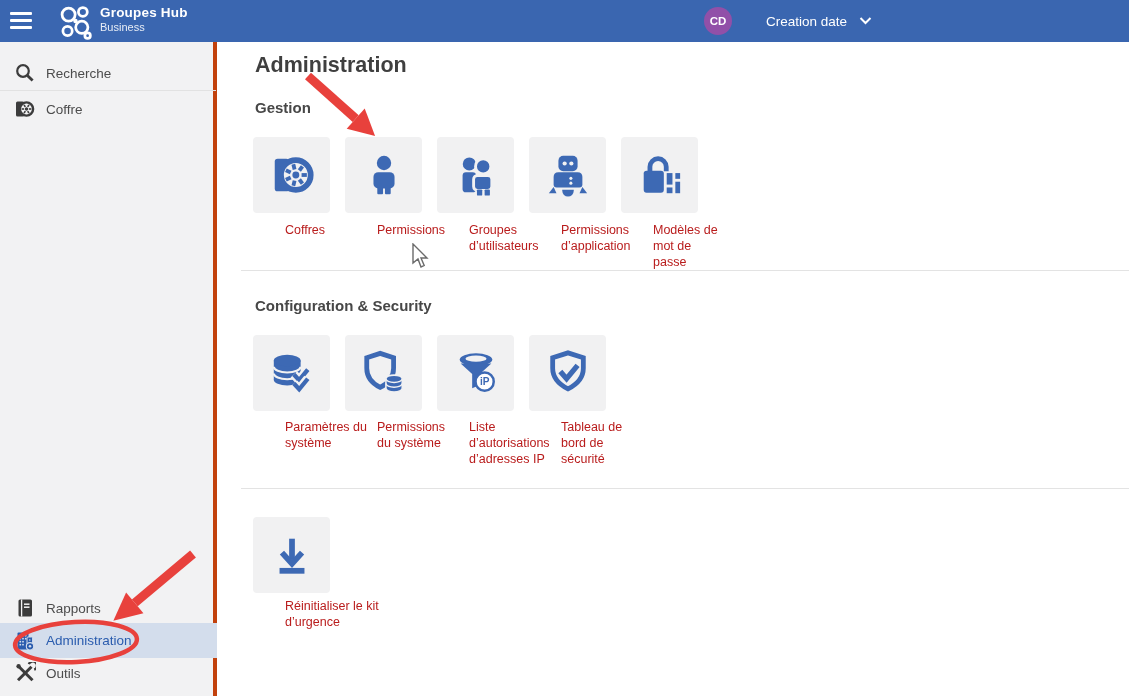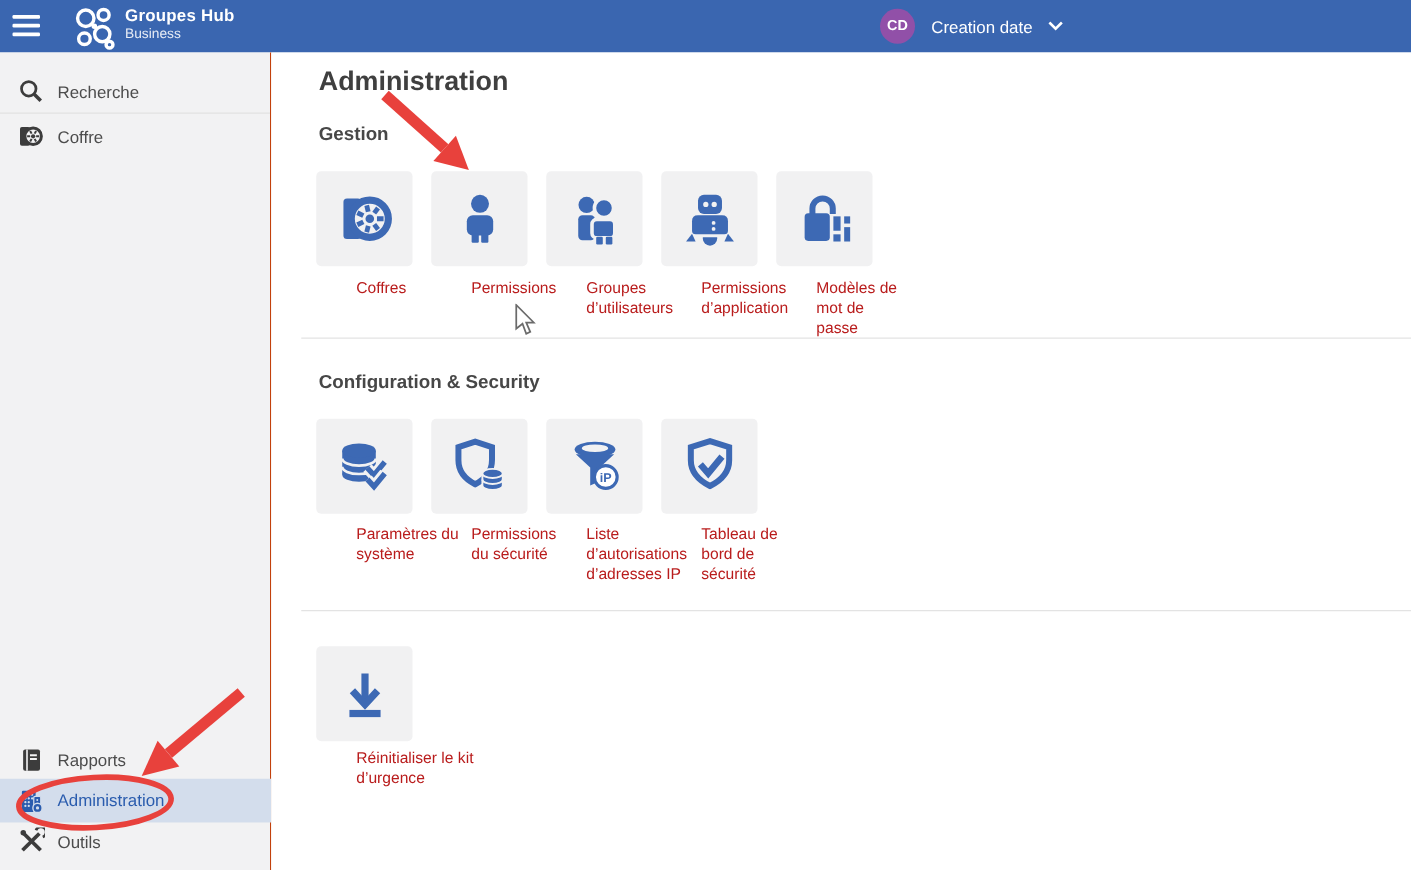--- a/index.html
+++ b/index.html
@@ -10,25 +10,25 @@
   
   .topbar { position:absolute; left:0; top:0; width:1129px; height:42px; background:#3a66b0; }
   .hamburger { position:absolute; left:10px; top:12px; width:22px; height:18px; cursor:pointer; }
   .hamburger span { display:block; width:22px; height:2.6px; background:#fff; border-radius:1px; margin-bottom:4.6px; }
   .logo-mark { position:absolute; left:57px; top:3px; }
   .logo-text { position:absolute; left:100px; top:6px; color:#fff; line-height:1; }
   .logo-text .l1 { font-size:13.5px; font-weight:bold; letter-spacing:.2px; }
   .logo-text .l2 { font-size:11px; margin-top:2.5px; color:rgba(255,255,255,.88); }
   .avatar { position:absolute; left:704px; top:7px; width:28px; height:28px; border-radius:50%; background:#9150a8;
             color:#fff; font-size:11.5px; font-weight:bold; display:flex; align-items:center; justify-content:center; cursor:pointer; }
-  .account-menu { position:absolute; left:745px; top:0; height:42px; display:flex; align-items:center; gap:12px; color:#fff; cursor:pointer; }
+  .account-menu { position:absolute; left:766px; top:0; height:42px; display:flex; align-items:center; gap:12px; color:#fff; cursor:pointer; }
   .account-menu .lbl { font-size:13.5px; }
 
   
-  .sidebar { position:absolute; left:0; top:42px; width:217px; height:654px; background:#f2f2f3; border-right:1px solid #c2410c; }
+  .sidebar { position:absolute; left:0; top:42px; width:217px; height:654px; background:#f2f2f3; border-right:4px solid #c2410c; }
   .side-item { position:absolute; left:0; width:217px; height:34px; display:flex; align-items:center; cursor:pointer; color:#4c4c4c; }
   .side-item .ic { width:22px; height:22px; margin-left:14px; flex:0 0 22px; color:#3c3c3c; }
   .side-item .tx { margin-left:10px; font-size:13.5px; }
   .side-item.selected { background:#d3ddec; height:35px; color:#2a5cae; }
   .side-item.selected .ic { color:#2a5cae; }
   .side-divider { position:absolute; left:0; top:48px; width:216px; height:1px; background:#e2e2e2; }
 
   
   .main { position:absolute; left:217px; top:42px; width:912px; height:654px; background:#fff; }
   .page-title { position:absolute; left:38px; top:11px; font-size:21.5px; font-weight:600; color:#3f3f3f; }
@@ -257,21 +257,21 @@
       </svg>
     </div>
     <div class="tile" style="left:312px; top:293px">
       <svg width="46" height="46" viewBox="0 0 48 48">
         <path d="M24 3 L40 8 V19 Q40 32.5 24 40.5 Q8 32.5 8 19 V8 Z" fill="none" stroke="#3d69b4" stroke-width="5"></path>
         <path d="M16 22.5 l6.5 7.5 L34 16" fill="none" stroke="#3d69b4" stroke-width="5.5"></path>
       </svg>
     </div>
 
     <div class="tile-label" style="left:36px; top:377px; width:86px">Paramètres du système</div>
-    <div class="tile-label" style="left:128px; top:377px; width:80px">Permissions du sécurité</div>
+    <div class="tile-label" style="left:128px; top:377px; width:80px">Permissions du système</div>
     <div class="tile-label" style="left:220px; top:377px; width:86px">Liste d’autorisations d’adresses IP</div>
     <div class="tile-label" style="left:312px; top:377px; width:68px">Tableau de bord de sécurité</div>
 
     <div class="hdiv" style="top:446px"></div>
 
     <div class="tile" style="left:36px; top:475px">
       <svg width="46" height="46" viewBox="0 0 48 48">
         <line x1="24" y1="7" x2="24" y2="29" stroke="#3d69b4" stroke-width="6"></line>
         <path d="M13.5 21.5 L24 33 L34.5 21.5" fill="none" stroke="#3d69b4" stroke-width="6"></path>
         <rect x="11" y="37.5" width="26" height="6" fill="#3d69b4"></rect>

